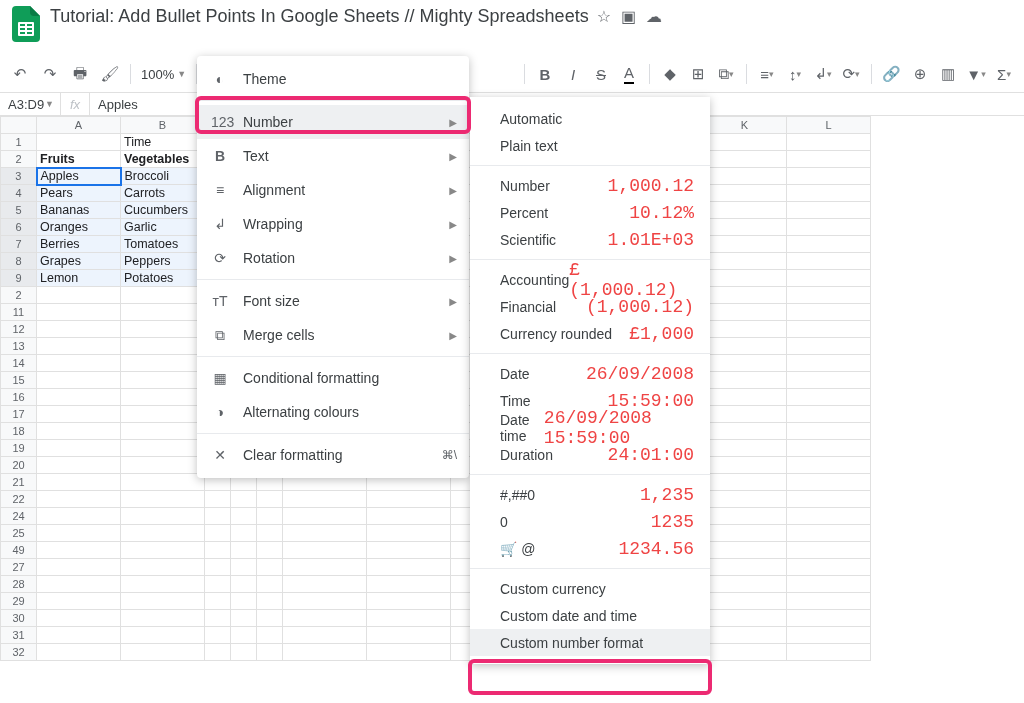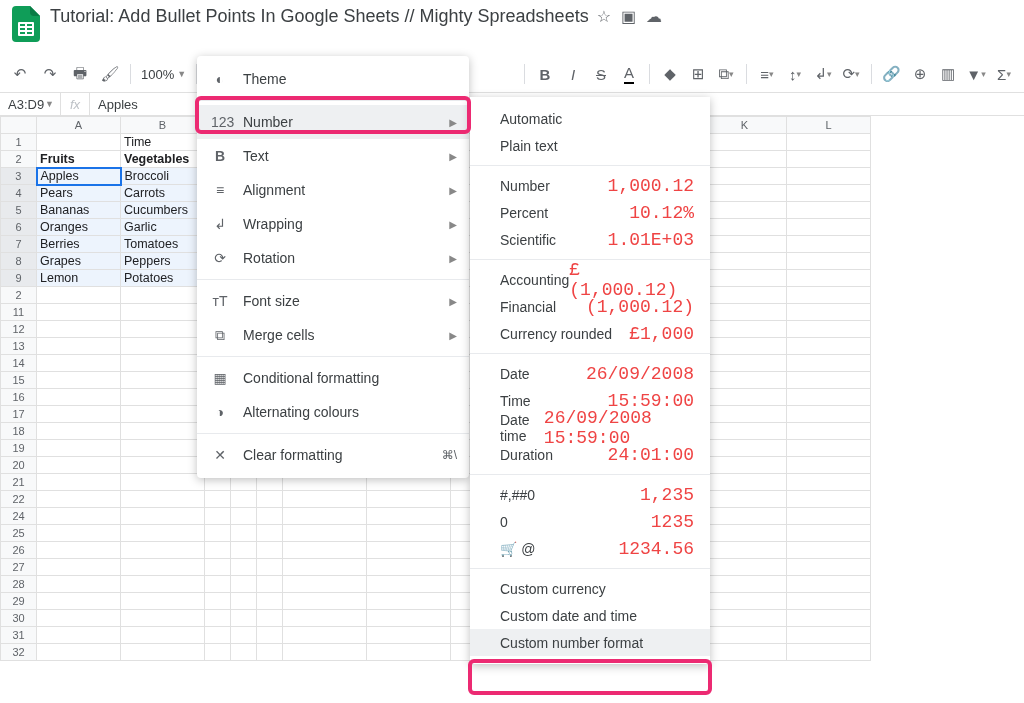--- a/index.html
+++ b/index.html
@@ -516,21 +516,21 @@
           <td class="cell" style="width:26px;"></td>
           <td class="cell" style="width:84px;"></td>
           <td class="cell" style="width:84px;"></td>
           <td class="cell" style="width:84px;"></td>
           <td class="cell" style="width:84px;"></td>
           <td class="cell" style="width:84px;"></td>
           <td class="cell" style="width:84px;"></td>
           <td class="cell" style="width:84px;"></td>
         </tr>
         <tr>
-          <th class="rowhdr">26</th>
+          <th class="rowhdr">49</th>
           <td class="cell" style="width:84px;"></td>
           <td class="cell" style="width:84px;"></td>
           <td class="cell" style="width:26px;"></td>
           <td class="cell" style="width:26px;"></td>
           <td class="cell" style="width:26px;"></td>
           <td class="cell" style="width:84px;"></td>
           <td class="cell" style="width:84px;"></td>
           <td class="cell" style="width:84px;"></td>
           <td class="cell" style="width:84px;"></td>
           <td class="cell" style="width:84px;"></td>

